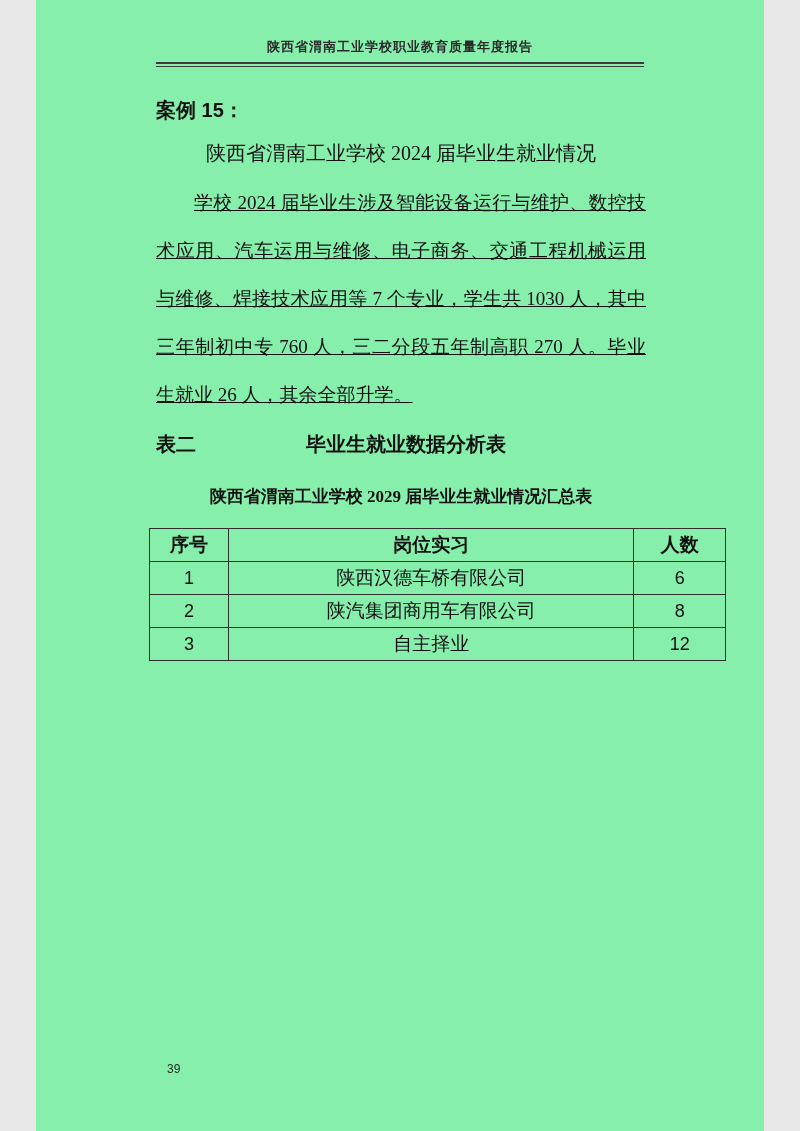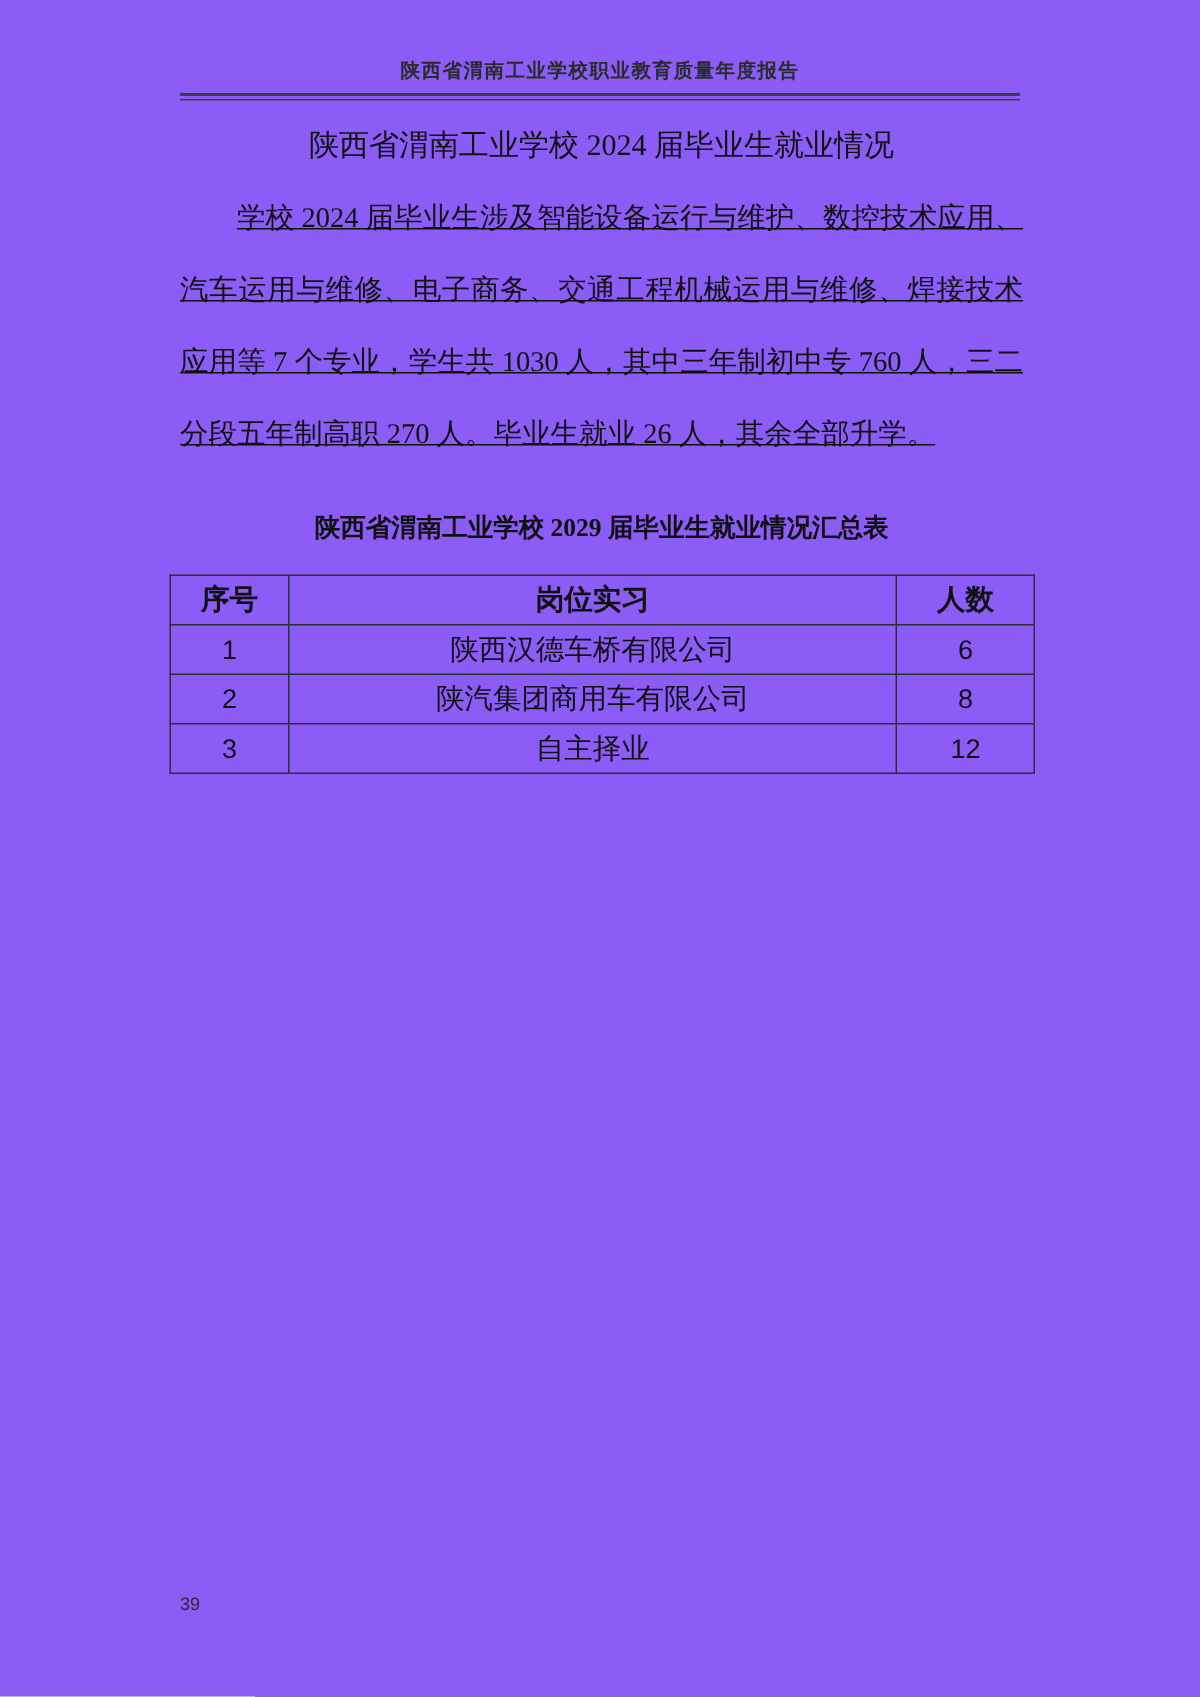--- a/index.html
+++ b/index.html
@@ -1,22 +1,22 @@
 <!DOCTYPE html>
 <html><head>
 <meta charset="utf-8">
 <style>
   * { box-sizing: border-box; }
   html, body { margin: 0; padding: 0; background: #e8e8e8; }
   .page {
     position: relative;
-    width: 800px;
+    width: 728px;
     height: 1131px;
     margin: 0 auto;
-    background: #8b5cf6;
+    background: #86efac;
     color: #111111;
     font-family: "Liberation Serif", "DejaVu Serif", serif;
     overflow: hidden;
   }
   
   .running-header {
     padding-top: 38px;
     text-align: center;
     font-size: 13px;
     font-weight: bold;
@@ -85,43 +85,47 @@
   }
   .emp-table th { font-weight: bold; }
   .emp-table .col-no { width: 13.7%; }
   .emp-table .col-company { width: 70.4%; }
   .emp-table .col-count { width: 15.9%; }
   .emp-table .num { font-family: "Liberation Sans", "DejaVu Sans", sans-serif; font-size: 18px; }
   .emp-table .total-label { font-weight: bold; }
   
   .page-number {
     position: absolute;
-    left: 120px;
+    left: 131px;
     top: 1062px;
     font-size: 12px;
     font-family: "Liberation Sans", "DejaVu Sans", sans-serif;
     color: #2b2b2b;
   }
 </style>
 </head>
 <body>
 
 <div class="page">
 
   <div class="running-header">陕西省渭南工业学校职业教育质量年度报告</div>
   <div class="header-rule"></div>
 
   <div class="content">
 
+    <div class="case-label">案例 15：</div>
 
     <h1 class="case-title">陕西省渭南工业学校 2024 届毕业生就业情况</h1>
 
     <p class="body-para first">学校 2024 届毕业生涉及智能设备运行与维护、数控技术应用、汽车运用与维修、电子商务、交通工程机械运用与维修、焊接技术应用等 7 个专业，学生共 1030 人，其中三年制初中专 760 人，三二分段五年制高职 270 人。毕业生就业 26 人，其余全部升学。</p>
 
 
+    <div class="table-heading-row">
+      <span class="number-label">表二</span><span class="heading-text">毕业生就业数据分析表</span>
+    </div>
 
     <div class="table-caption">陕西省渭南工业学校 2029 届毕业生就业情况汇总表</div>
 
     <table class="emp-table">
       <colgroup>
         <col class="col-no">
           <col class="col-company">
           <col class="col-count">
       </colgroup>
       <thead>

